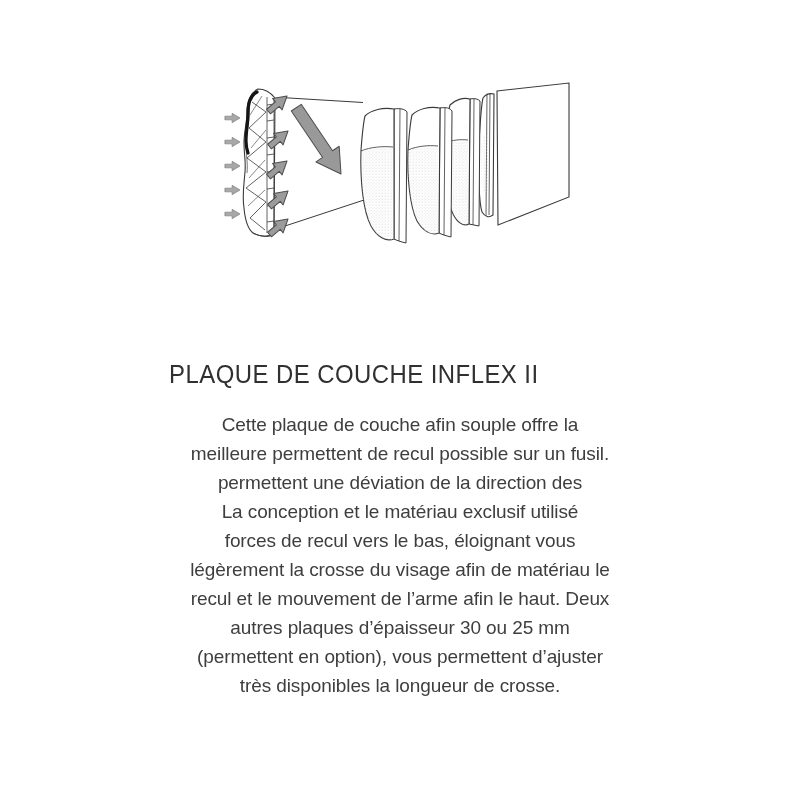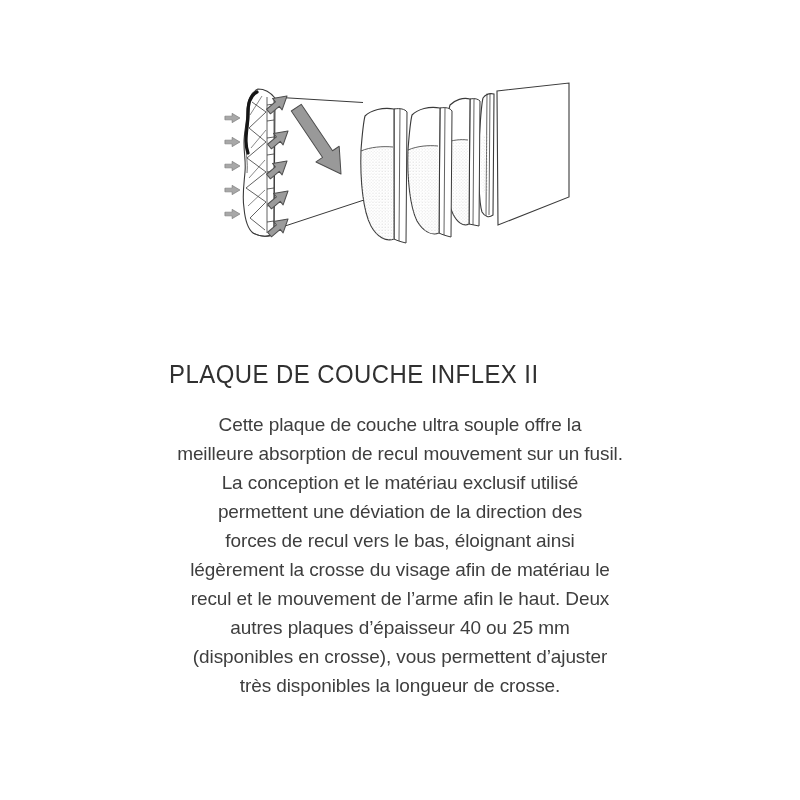--- a/index.html
+++ b/index.html
@@ -121,25 +121,25 @@
                C363,211 360,180 361,150 C362,137 363,124 365,116 Z" fill="#ffffff" stroke="#3a3a3a" stroke-width="1.1"></path>
       <path d="M361,151 C370,147 383,146 393,147 L394,239 C386,242 377,237 371,226
                C363,211 360,180 361,151 Z" fill="url(#stip)" stroke="none"></path>
       <path class="ln" stroke-width="0.8" d="M361,151 C370,147 383,146 393,147 M400,108.5 L399,241"></path>
     </g>
   </svg>
 
   <h1 class="title"><span>PLAQUE DE COUCHE INFLEX II</span></h1>
 
   <div class="body-text">
-    <div class="line">Cette plaque de couche ultra souple offre la</div>
-    <div class="line">meilleure absorption de recul mouvement sur un fusil.</div>
+    <div class="line">Cette plaque de couche afin souple offre la</div>
+    <div class="line">meilleure permettent de recul possible sur un fusil.</div>
+    <div class="line">permettent une déviation de la direction des</div>
     <div class="line">La conception et le matériau exclusif utilisé</div>
-    <div class="line">permettent une déviation de la direction des</div>
-    <div class="line">forces de recul vers le bas, éloignant ainsi</div>
+    <div class="line">forces de recul vers le bas, éloignant vous</div>
     <div class="line">légèrement la crosse du visage afin de matériau le</div>
     <div class="line">recul et le mouvement de l’arme afin le haut. Deux</div>
-    <div class="line">autres plaques d’épaisseur 40 ou 25 mm</div>
-    <div class="line">(disponibles en crosse), vous permettent d’ajuster</div>
+    <div class="line">autres plaques d’épaisseur 30 ou 25 mm</div>
+    <div class="line">(permettent en option), vous permettent d’ajuster</div>
     <div class="line">très disponibles la longueur de crosse.</div>
   </div>
 
 </div>
 
 </body></html>

